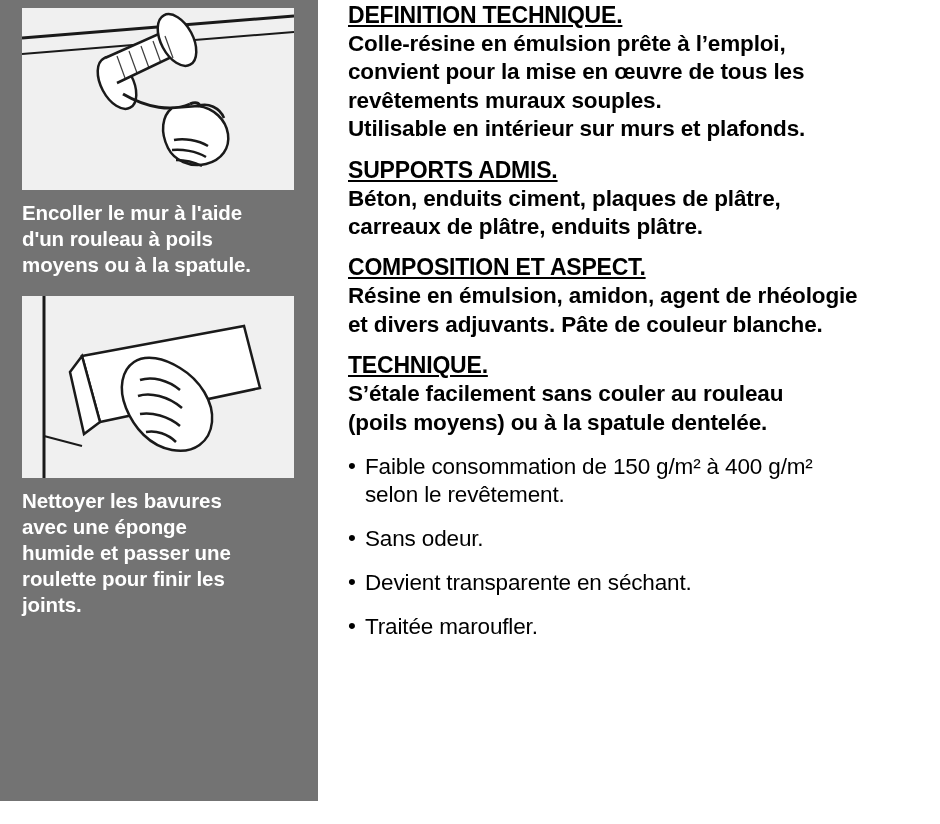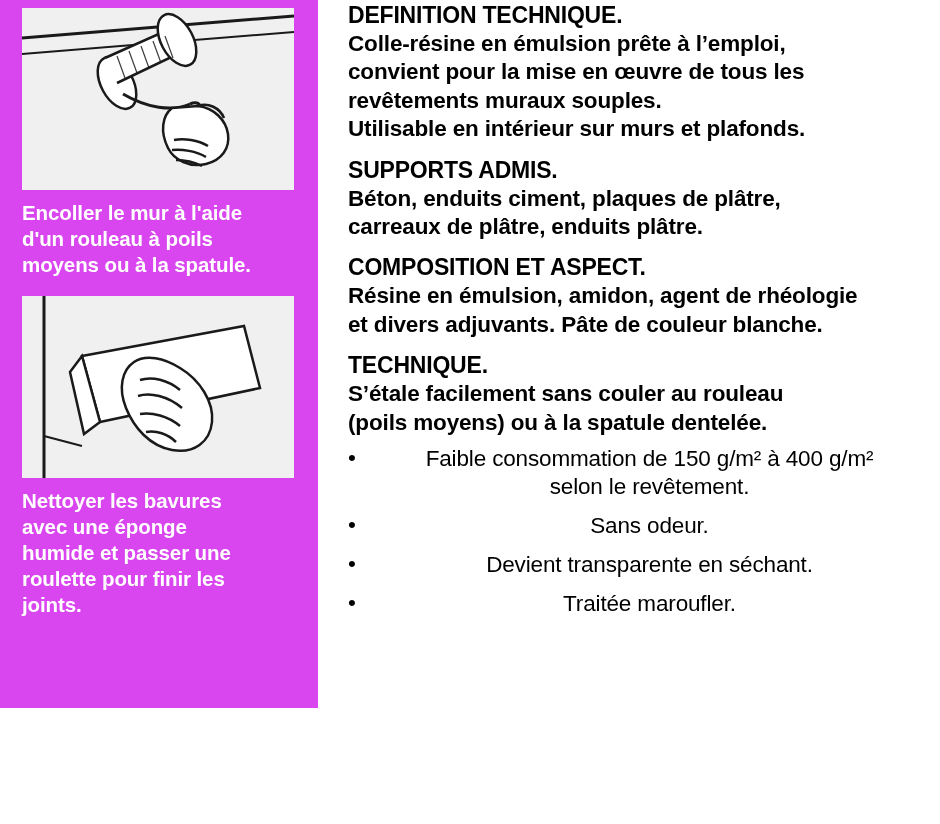--- a/index.html
+++ b/index.html
@@ -17,22 +17,22 @@
     position: relative;
     width: 940px;
     height: 824px;
     display: flex;
     background: #ffffff;
   }
 
   
   .left-panel {
     width: 318px;
-    height: 708px;
-    background: #d946ef;
+    height: 801px;
+    background: #737373;
     box-sizing: border-box;
     padding: 8px 14px 0 22px;
     color: #ffffff;
     position: relative;
     flex: 0 0 318px;
   }
   .illus {
     width: 272px;
     height: 182px;
     background: #f0f0f0;
@@ -60,20 +60,21 @@
     box-sizing: border-box;
     padding: 2px 6px 0 30px;
     color: #000000;
   }
   h2.section-title {
     font-size: 23px;
     font-weight: bold;
     margin: 0 0 1px 0;
     letter-spacing: -0.2px;
     line-height: 1.18;
+    text-decoration: underline;
   }
   .section {
     margin-bottom: 13px;
   }
   .section:last-child { margin-bottom: 0; }
   p.body-text {
     font-size: 22.5px;
     line-height: 1.26;
     margin: 0;
     white-space: pre-line;
@@ -81,26 +82,25 @@
     font-weight: bold;
   }
   ul.bullets {
     list-style: none;
     margin: 6px 0 0 0;
     padding: 0;
   }
   ul.bullets li {
     font-size: 22.5px;
     line-height: 1.25;
-    margin: 8px 0 11px 0;
+    margin: 16px 0 11px 0;
     padding-left: 17px;
     position: relative;
     letter-spacing: -0.15px;
     white-space: pre-line;
-    text-align: center;
   }
   ul.bullets li:before {
     content: "•";
     position: absolute;
     left: 0;
     top: -1px;
   }
   ul.bullets li:last-child { margin-bottom: 0; }
 </style>
 </head>

